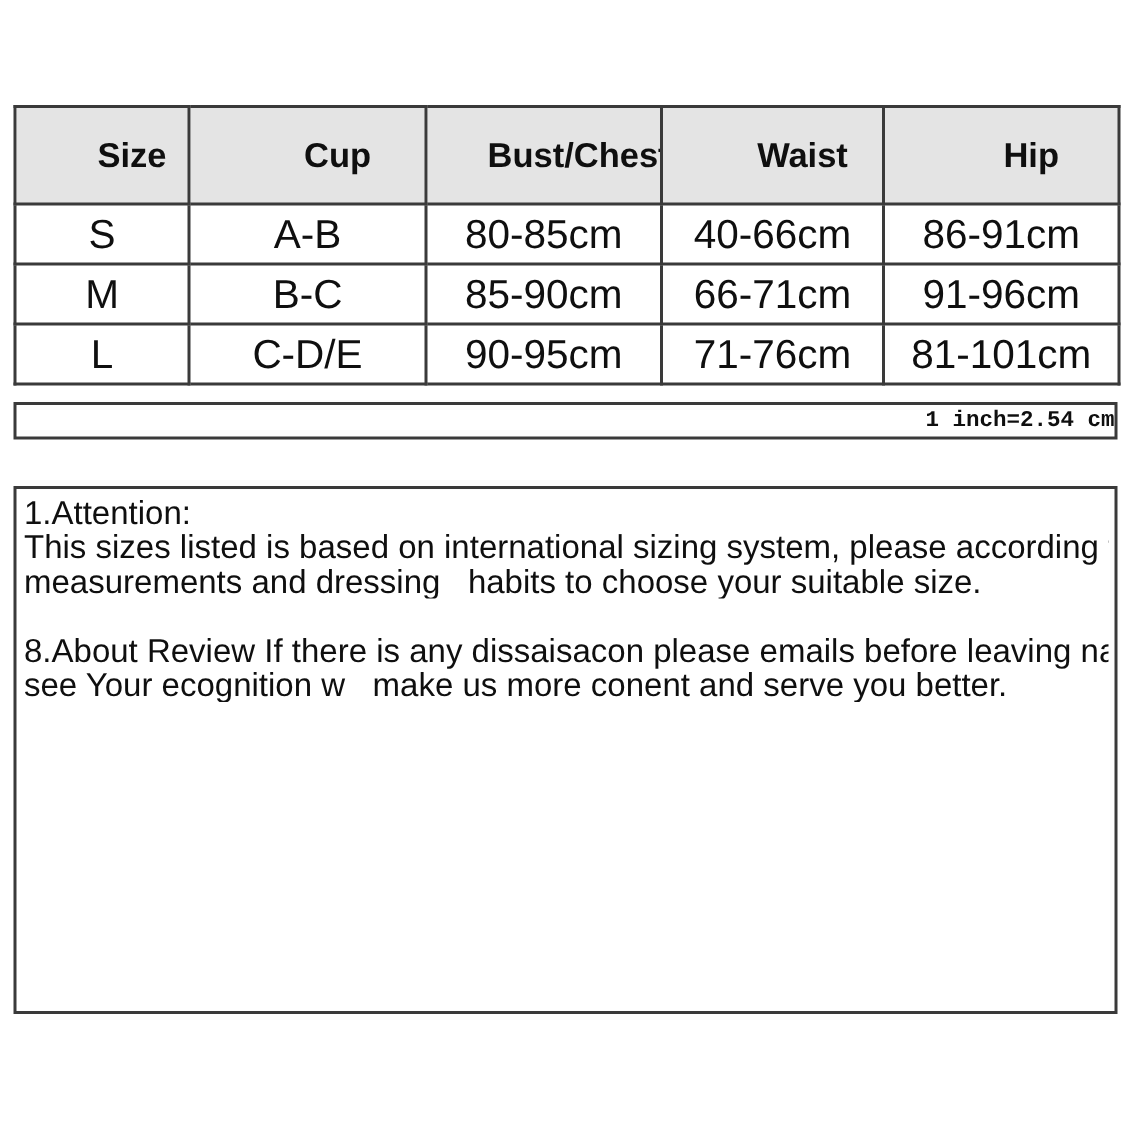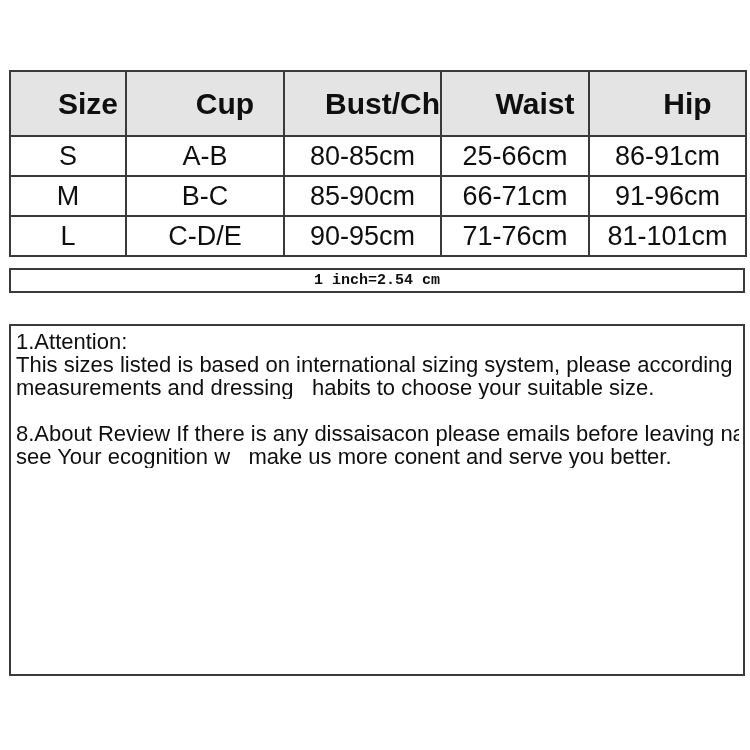--- a/index.html
+++ b/index.html
@@ -27,21 +27,21 @@
   table.size-table td {
     border: 2px solid #3a3a3a;
     padding: 0;
     text-align: center;
     vertical-align: middle;
     overflow: hidden;
   }
   table.size-table th {
     background: #e4e4e4;
     height: 63px;
-    font-size: 30px;
+    font-size: 23px;
     font-weight: bold;
     padding-left: 40px;
   }
   table.size-table td {
     height: 38px;
     font-size: 27px;
     font-weight: normal;
     background: #ffffff;
   }
   col.c-size  { width: 116px; }
@@ -63,20 +63,21 @@
     font-weight: bold;
     color: #0f0f0f;
     white-space: pre;
     overflow: hidden;
   }
   .note-conversion {
     top: 268px;
     height: 25px;
     line-height: 21px;
     font-size: 15px;
+    text-align: right;
   }
   .note-hand {
     top: 296px;
     height: 26px;
     line-height: 22px;
     font-size: 14px;
   }
 
   
   .paragraphs-box {
@@ -120,21 +121,21 @@
         <th>Bust/Chest</th>
         <th>Waist</th>
         <th>Hip</th>
       </tr>
     </thead>
     <tbody>
       <tr>
         <td>S</td>
         <td>A-B</td>
         <td>80-85cm</td>
-        <td>25-66cm</td>
+        <td>40-66cm</td>
         <td>86-91cm</td>
       </tr>
       <tr>
         <td>M</td>
         <td>B-C</td>
         <td>85-90cm</td>
         <td>66-71cm</td>
         <td>91-96cm</td>
       </tr>
       <tr>

